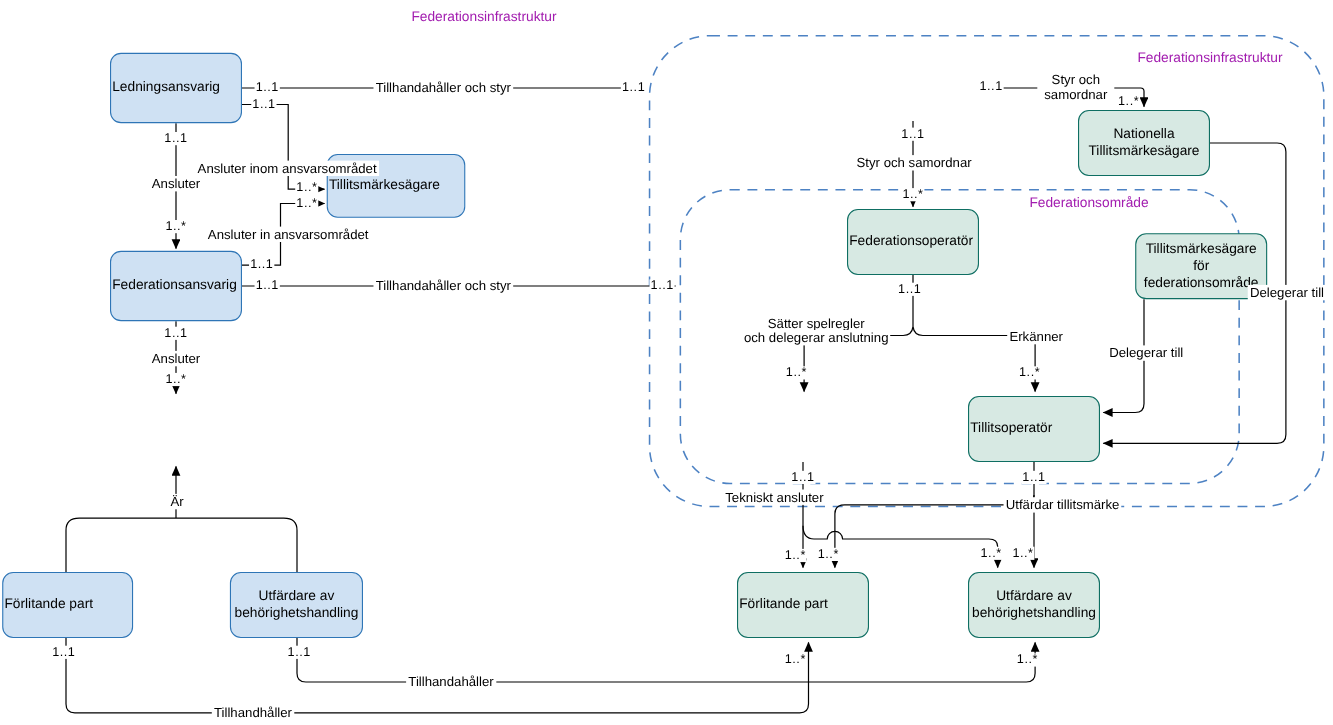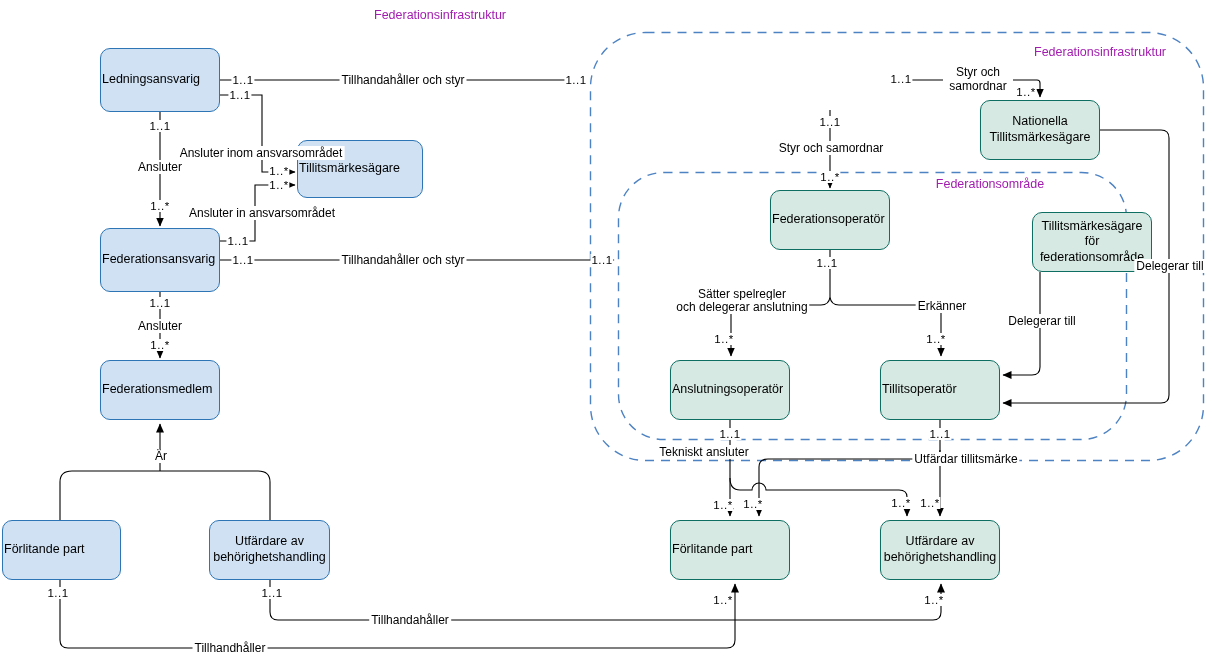--- a/index.html
+++ b/index.html
@@ -82,41 +82,35 @@
 
   <div class="node blue" style="left:100px;top:48px;width:120px;height:64px;">
       <span>Ledningsansvarig</span>
     </div>
   <div class="node blue" style="left:297px;top:140px;width:126px;height:58px;">
       <span>Tillitsmärkesägare</span>
     </div>
   <div class="node blue" style="left:100px;top:228px;width:120px;height:64px;">
       <span>Federationsansvarig</span>
     </div>
-  <div class="node blue" style="left:100px;top:360px;width:120px;height:60px;">
-      <span>Federationsmedlem</span>
-    </div>
   <div class="node blue" style="left:2px;top:520px;width:119px;height:60px;">
       <span>Förlitande part</span>
     </div>
   <div class="node blue" style="left:209px;top:520px;width:121px;height:60px;">
       <span>Utfärdare av behörighetshandling</span>
     </div>
 
   <div class="node green" style="left:980px;top:100px;width:120px;height:60px;">
       <span>Nationella Tillitsmärkesägare</span>
     </div>
   <div class="node green" style="left:770px;top:190px;width:120px;height:60px;">
       <span>Federationsoperatör</span>
     </div>
   <div class="node green" style="left:1032px;top:212px;width:120px;height:60px;">
       <span>Tillitsmärkesägare för federationsområde</span>
-    </div>
-  <div class="node green" style="left:670px;top:360px;width:120px;height:60px;">
-      <span>Anslutningsoperatör</span>
     </div>
   <div class="node green" style="left:880px;top:360px;width:120px;height:60px;">
       <span>Tillitsoperatör</span>
     </div>
   <div class="node green" style="left:670px;top:520px;width:120px;height:60px;">
       <span>Förlitande part</span>
     </div>
   <div class="node green" style="left:880px;top:520px;width:120px;height:60px;">
       <span>Utfärdare av behörighetshandling</span>
     </div>

